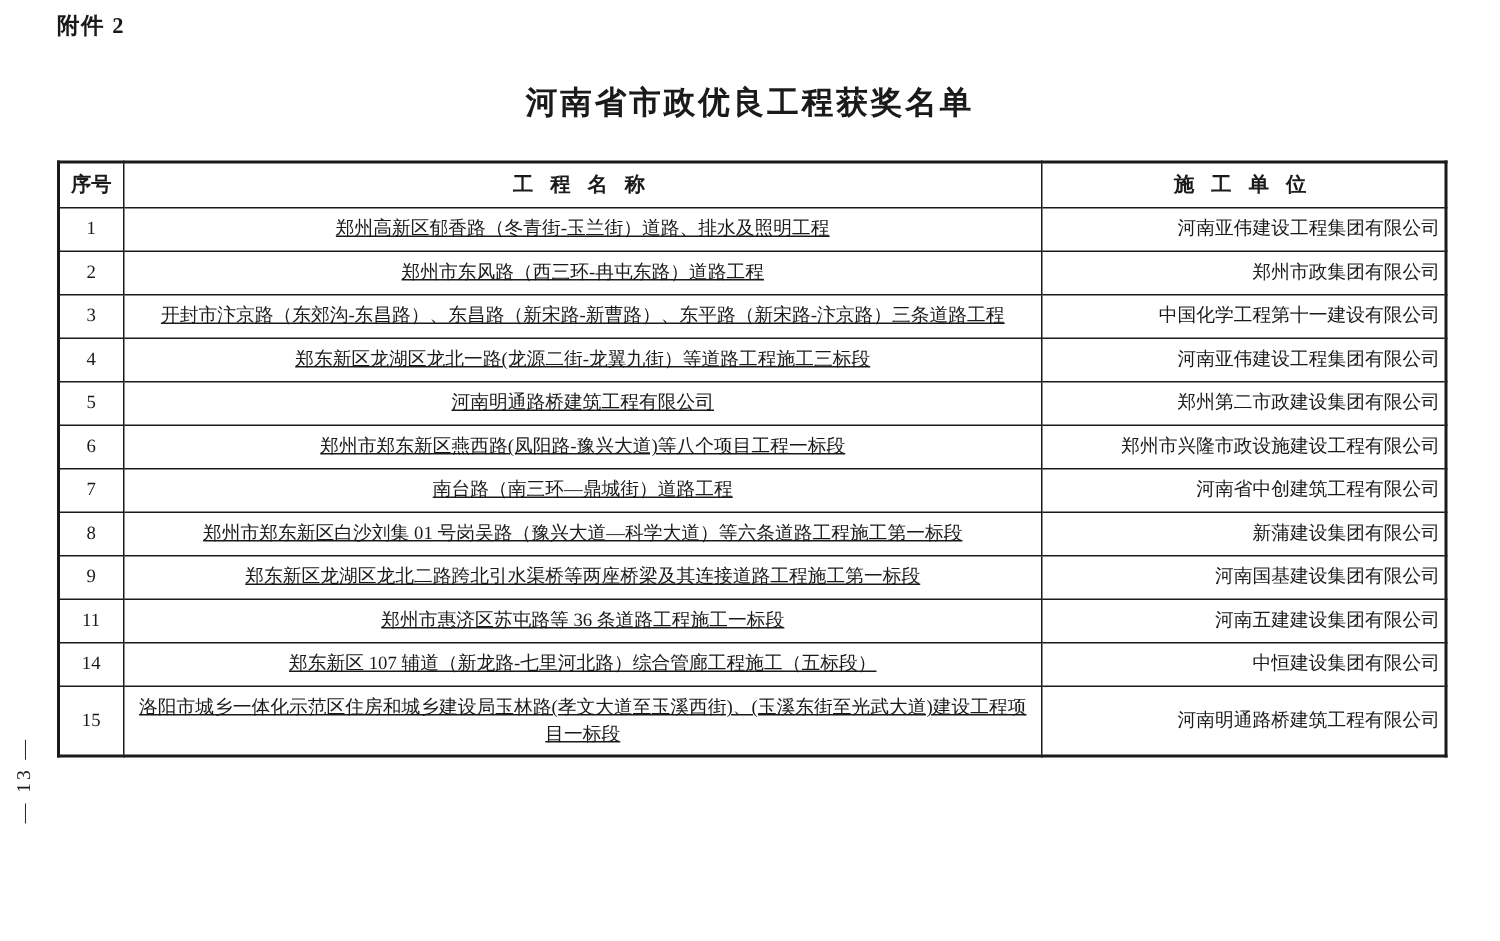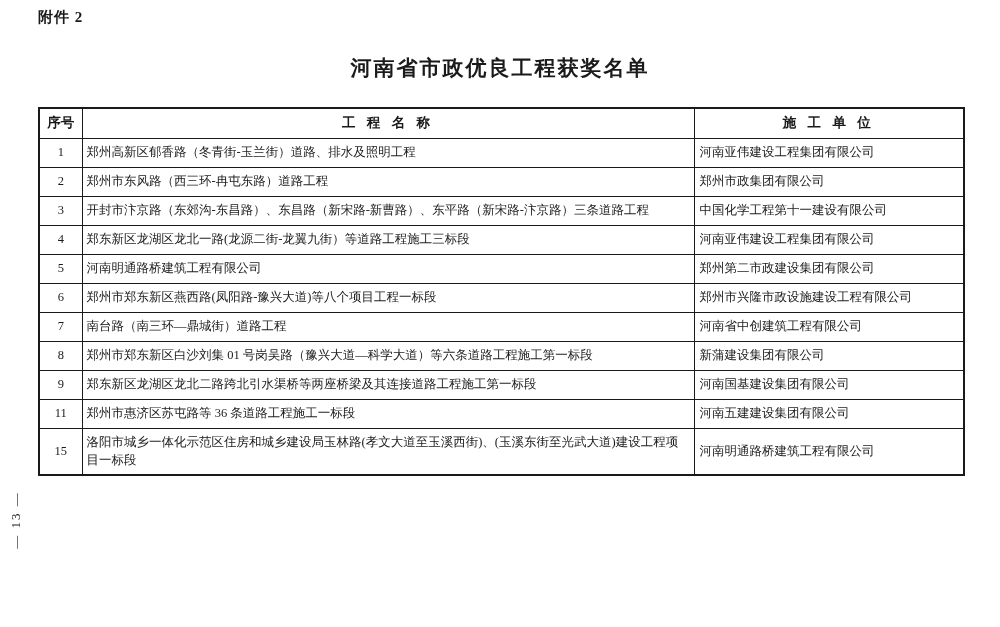--- a/index.html
+++ b/index.html
@@ -63,22 +63,22 @@
     text-align: center;
     margin-left: 14px;
   }
   .award-table th.col-project, .award-table th.col-company { letter-spacing: 4px; }
   .award-table td { height: 29px; }
   .award-table tr.tall-row td { height: 47px; }
   col.c-no { width: 43px; }
   col.c-project { width: 612px; }
   col.c-company { width: 270px; }
   td.cell-no { text-align: center; }
-  td.cell-project { text-align: left; padding: 2px 3px 2px 4px; }
-  td.cell-company { text-align: left; padding: 2px 3px 2px 5px; }
+  td.cell-project { text-align: center; padding: 2px 3px 2px 4px; text-decoration: underline; }
+  td.cell-company { text-align: right; padding: 2px 3px 2px 5px; }
 </style>
 </head>
 <body>
 
 <div class="attachment-label">附件 2</div>
 <div class="doc-title">河南省市政优良工程获奖名单</div>
 <div class="page-number">— 13 —</div>
 
 <table class="award-table">
   <colgroup>
@@ -137,19 +137,24 @@
     <tr>
       <td class="cell-no">9</td>
       <td class="cell-project">郑东新区龙湖区龙北二路跨北引水渠桥等两座桥梁及其连接道路工程施工第一标段</td>
       <td class="cell-company">河南国基建设集团有限公司</td>
     </tr>
     <tr>
       <td class="cell-no">11</td>
       <td class="cell-project">郑州市惠济区苏屯路等 36 条道路工程施工一标段</td>
       <td class="cell-company">河南五建建设集团有限公司</td>
     </tr>
+    <tr>
+      <td class="cell-no">14</td>
+      <td class="cell-project">郑东新区 107 辅道（新龙路-七里河北路）综合管廊工程施工（五标段）</td>
+      <td class="cell-company">中恒建设集团有限公司</td>
+    </tr>
     <tr class="tall-row">
       <td class="cell-no">15</td>
       <td class="cell-project">洛阳市城乡一体化示范区住房和城乡建设局玉林路(孝文大道至玉溪西街)、(玉溪东街至光武大道)建设工程项目一标段</td>
       <td class="cell-company">河南明通路桥建筑工程有限公司</td>
     </tr>
   </tbody>
 </table>
 
 </body></html>

